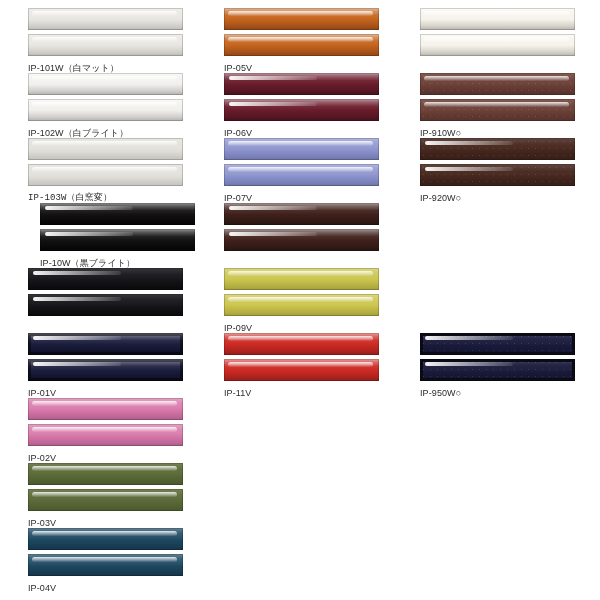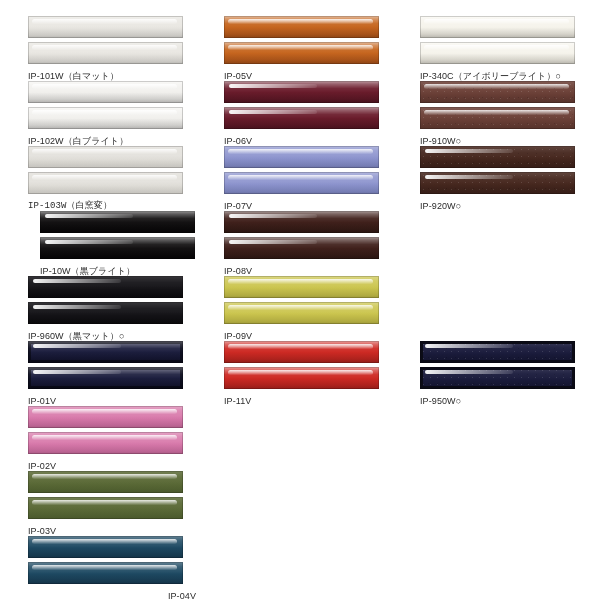--- a/index.html
+++ b/index.html
@@ -3,21 +3,21 @@
 <meta charset="utf-8">
 <style>
   html,body{margin:0;padding:0;}
   body{
     width:600px;height:600px;
     background:#ffffff;
     font-family:"Liberation Sans","DejaVu Sans",sans-serif;
     overflow:hidden;
   }
   #sheet{position:relative;width:600px;height:600px;}
-  .column{position:absolute;top:8px;width:196px;height:576px;}
+  .column{position:absolute;top:0;width:196px;height:576px;}
   .swatch-group{position:absolute;left:0;width:196px;}
   .tile{
     position:relative;
     width:155px;height:22px;
     margin-left:28px;
     overflow:hidden;
     background:#ccc;
   }
   .tile + .tile{margin-top:4px;}
   
@@ -165,21 +165,20 @@
           <div class="gloss"></div>
           <div class="hi"></div>
           <div class="edge"></div>
         </div>
         <div class="tile matte dark">
           <div class="body" style="background: linear-gradient(rgb(23, 22, 26) 0%, rgb(23, 22, 26) 45%, rgb(10, 9, 12) 100%);"></div>
           <div class="gloss"></div>
           <div class="hi"></div>
           <div class="edge"></div>
         </div>
-        <div class="caption" style="color: rgb(43, 43, 43);">IP-960W（黒マット）○</div>
       </div>
       <div class="swatch-group" style="top: 333px;">
         <div class="tile gloss-strong dark framed">
           <div class="body" style="background: linear-gradient(rgb(29, 31, 63) 0%, rgb(29, 31, 63) 45%, rgb(17, 18, 44) 100%);"></div>
           <div class="gloss"></div>
           <div class="hi"></div>
           <div class="frame"></div>
           <div class="edge"></div>
         </div>
         <div class="tile gloss-strong dark framed">
@@ -227,21 +226,21 @@
           <div class="gloss"></div>
           <div class="hi"></div>
           <div class="edge"></div>
         </div>
         <div class="tile gloss-soft">
           <div class="body" style="background: linear-gradient(rgb(30, 74, 99) 0%, rgb(30, 74, 99) 45%, rgb(23, 60, 83) 100%);"></div>
           <div class="gloss"></div>
           <div class="hi"></div>
           <div class="edge"></div>
         </div>
-        <div class="caption" style="color: rgb(43, 43, 43); text-align: right;">IP-04V</div>
+        <div class="caption" style="color: rgb(43, 43, 43);">IP-04V</div>
       </div>
     </div>
     <div class="column" style="left: 196px;">
       <div class="swatch-group" style="top: 8px;">
         <div class="tile gloss-strong">
           <div class="body" style="background: linear-gradient(rgb(198, 102, 31) 0%, rgb(198, 102, 31) 45%, rgb(180, 87, 26) 100%);"></div>
           <div class="gloss"></div>
           <div class="hi"></div>
           <div class="edge"></div>
         </div>
@@ -289,21 +288,20 @@
           <div class="gloss"></div>
           <div class="hi"></div>
           <div class="edge"></div>
         </div>
         <div class="tile gloss-strong dark">
           <div class="body" style="background: linear-gradient(rgb(65, 33, 28) 0%, rgb(65, 33, 28) 45%, rgb(51, 26, 21) 100%);"></div>
           <div class="gloss"></div>
           <div class="hi"></div>
           <div class="edge"></div>
         </div>
-        <div class="caption" style="color: rgb(43, 43, 43);">IP-08V</div>
       </div>
       <div class="swatch-group" style="top: 268px;">
         <div class="tile gloss-soft">
           <div class="body" style="background: linear-gradient(rgb(204, 198, 79) 0%, rgb(204, 198, 79) 45%, rgb(188, 182, 68) 100%);"></div>
           <div class="gloss"></div>
           <div class="hi"></div>
           <div class="edge"></div>
         </div>
         <div class="tile gloss-soft">
           <div class="body" style="background: linear-gradient(rgb(204, 198, 79) 0%, rgb(204, 198, 79) 45%, rgb(188, 182, 68) 100%);"></div>
@@ -336,21 +334,20 @@
           <div class="gloss"></div>
           <div class="hi"></div>
           <div class="edge"></div>
         </div>
         <div class="tile gloss-strong">
           <div class="body" style="background: linear-gradient(rgb(246, 244, 236) 0%, rgb(246, 244, 236) 45%, rgb(233, 230, 219) 100%);"></div>
           <div class="gloss"></div>
           <div class="hi"></div>
           <div class="edge"></div>
         </div>
-        <div class="caption" style="color: rgb(43, 43, 43);">IP-340C（アイボリーブライト）○</div>
       </div>
       <div class="swatch-group" style="top: 73px;">
         <div class="tile matte">
           <div class="body" style="background: linear-gradient(rgb(109, 65, 56) 0%, rgb(109, 65, 56) 45%, rgb(92, 54, 46) 100%);"></div>
           <div class="speck"></div>
           <div class="gloss"></div>
           <div class="hi"></div>
           <div class="edge"></div>
         </div>
         <div class="tile matte">

